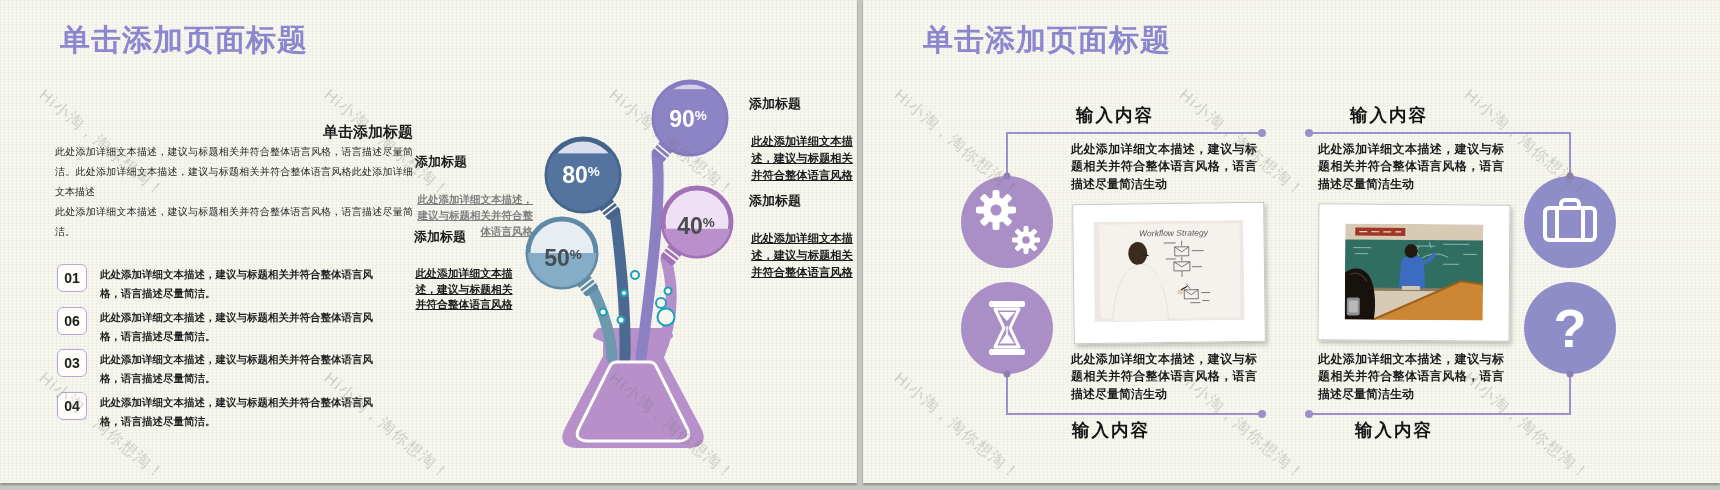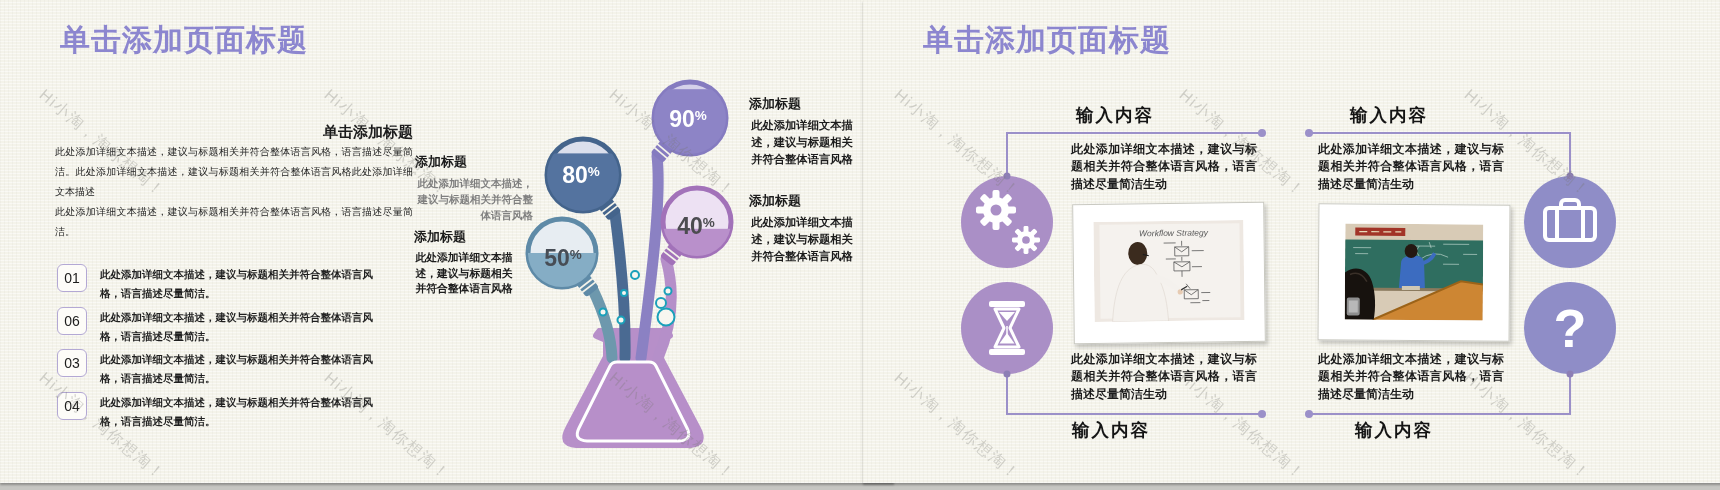--- a/index.html
+++ b/index.html
@@ -1,35 +1,35 @@
 <!DOCTYPE html>
 <html><head>
 <meta charset="utf-8">
 <style>
   html,body{margin:0;padding:0;background:#c6c6c2;font-family:"Liberation Sans","DejaVu Sans",sans-serif;}
   #stage{position:relative;width:1720px;height:490px;overflow:hidden;background:#c6c6c2;}
   .slide{position:absolute;top:0;width:857px;height:483px;background-color:#f4f3ea;
     background-image:repeating-linear-gradient(90deg, rgba(120,118,105,.045) 0 1px, rgba(0,0,0,0) 1px 4px),
                      repeating-linear-gradient(0deg, rgba(255,255,255,.5) 0 1px, rgba(0,0,0,0) 1px 3px);
-    box-shadow:0 2px 2px rgba(0,0,0,.28);padding-left:37px;}
+    box-shadow:0 2px 2px rgba(0,0,0,.28);}
   #slide-left{left:0;} #slide-right{left:863px;}
   .ptitle{position:absolute;left:60px;top:20px;font-size:30px;font-weight:bold;color:#8c86cf;letter-spacing:1px;white-space:nowrap;}
   .wm{position:absolute;color:rgba(120,120,114,.30);font-size:16px;letter-spacing:1.5px;white-space:nowrap;
       transform:rotate(40deg);transform-origin:0 0;pointer-events:none;z-index:60;}
   
   .lheading{position:absolute;left:55px;top:123px;width:358px;text-align:right;font-size:15px;font-weight:bold;color:#1c1c1c;}
   .lparas{position:absolute;left:55px;top:142px;width:358px;font-size:10px;line-height:20px;font-weight:normal;color:#1f1f1f;text-align:justify;}
   .lparas p{margin:0;}
   .litem{position:absolute;left:57px;width:335px;display:flex;gap:13px;align-items:flex-start;}
   .numbox{flex:none;width:28px;height:26px;border:1.5px solid #b3a8d4;border-radius:6px;background:#fdfcf8;
-          display:flex;align-items:center;justify-content:center;font-size:14px;font-weight:normal;color:#1c1c1c;}
+          display:flex;align-items:center;justify-content:center;font-size:14px;font-weight:bold;color:#1c1c1c;}
   .ntext{width:288px;font-size:10.5px;line-height:19px;font-weight:bold;color:#1f1f1f;margin-top:1px;}
   .flabel{position:absolute;font-weight:bold;color:#1c1c1c;}
   .flabel .ft{font-size:13px;text-align:left;}
-  .flabel .fb{margin-top:4px;}
+  .flabel .fb{margin-top:20px;text-decoration:underline;}
   #flabel-80{left:415px;top:153px;width:118px;}
   #flabel-80 .fb{font-size:10.5px;line-height:16px;color:#7f7f7f;text-align:right;}
   #flabel-50{left:414px;top:228px;width:100px;}
   #flabel-50 .fb{font-size:10.8px;line-height:15.5px;text-align:center;}
   #flabel-90{left:749px;top:95px;width:106px;}
   #flabel-40{left:749px;top:192px;width:106px;}
   #flabel-90 .fb,#flabel-40 .fb{font-size:11.3px;line-height:17px;text-align:center;}
   
   .rheading{position:absolute;width:140px;font-size:17.5px;font-weight:bold;letter-spacing:2px;color:#141414;}
   .rbody{position:absolute;width:186px;font-size:12px;line-height:17.3px;font-weight:bold;color:#1b1b1b;text-align:justify;}

